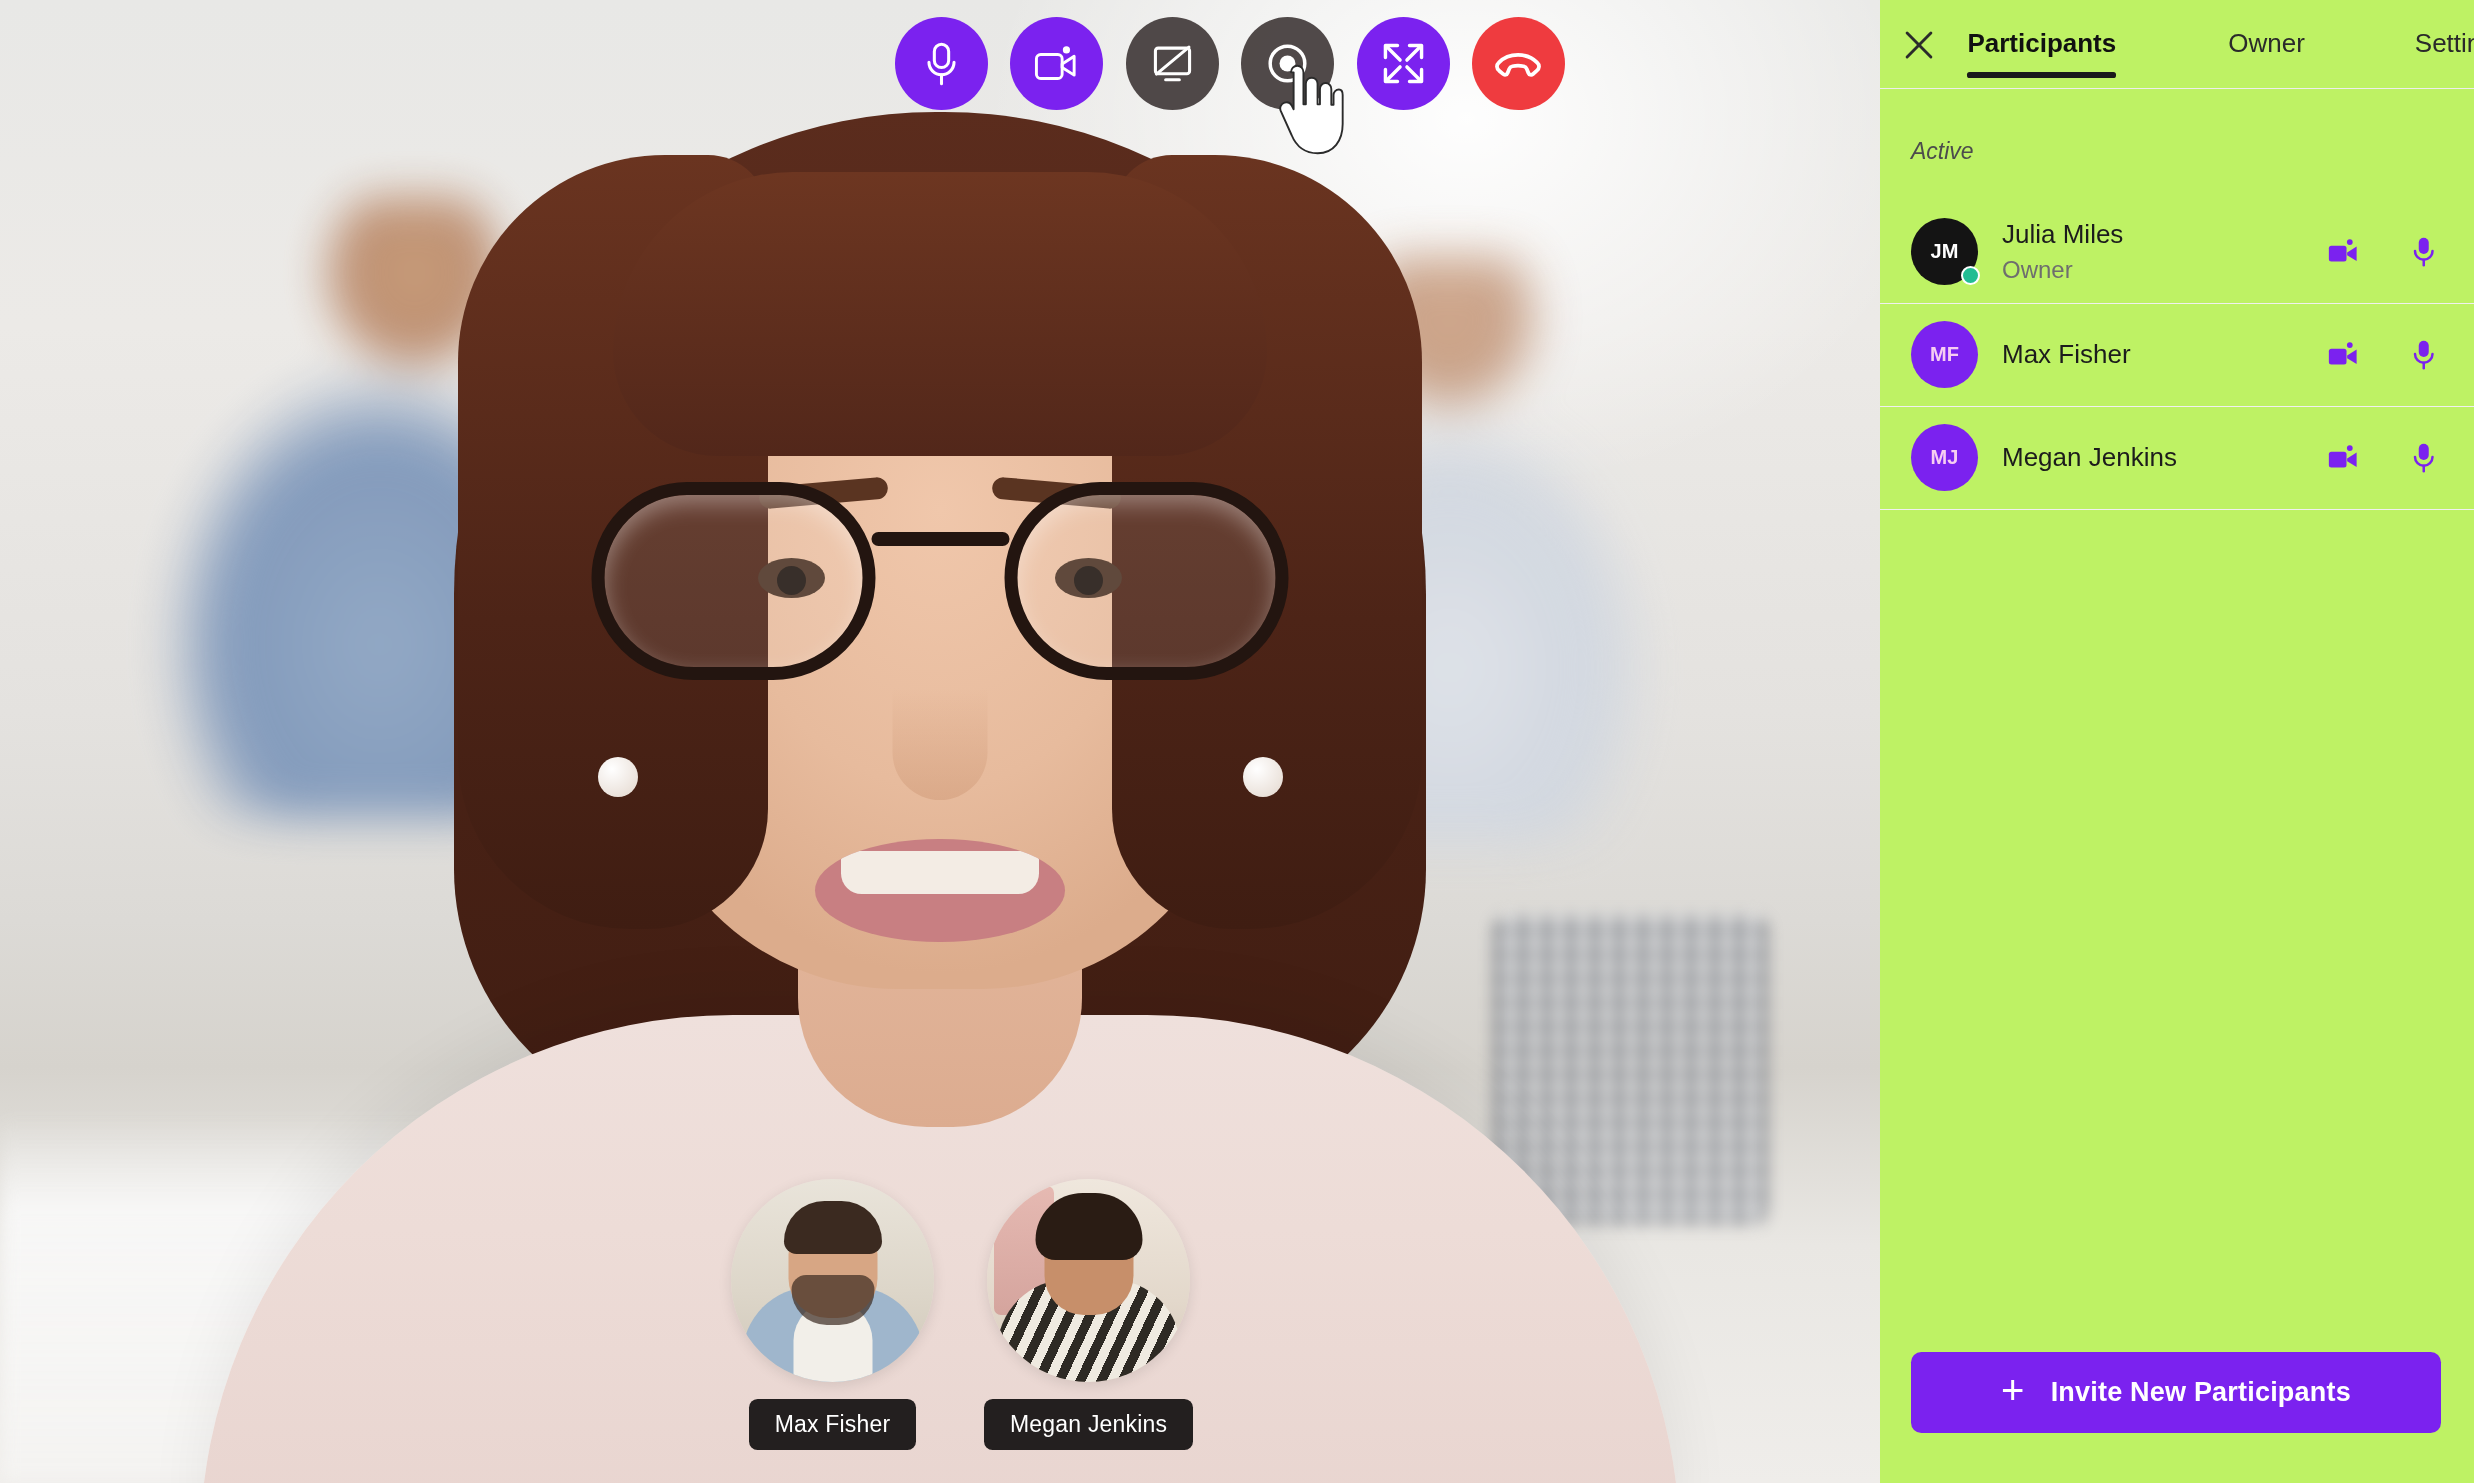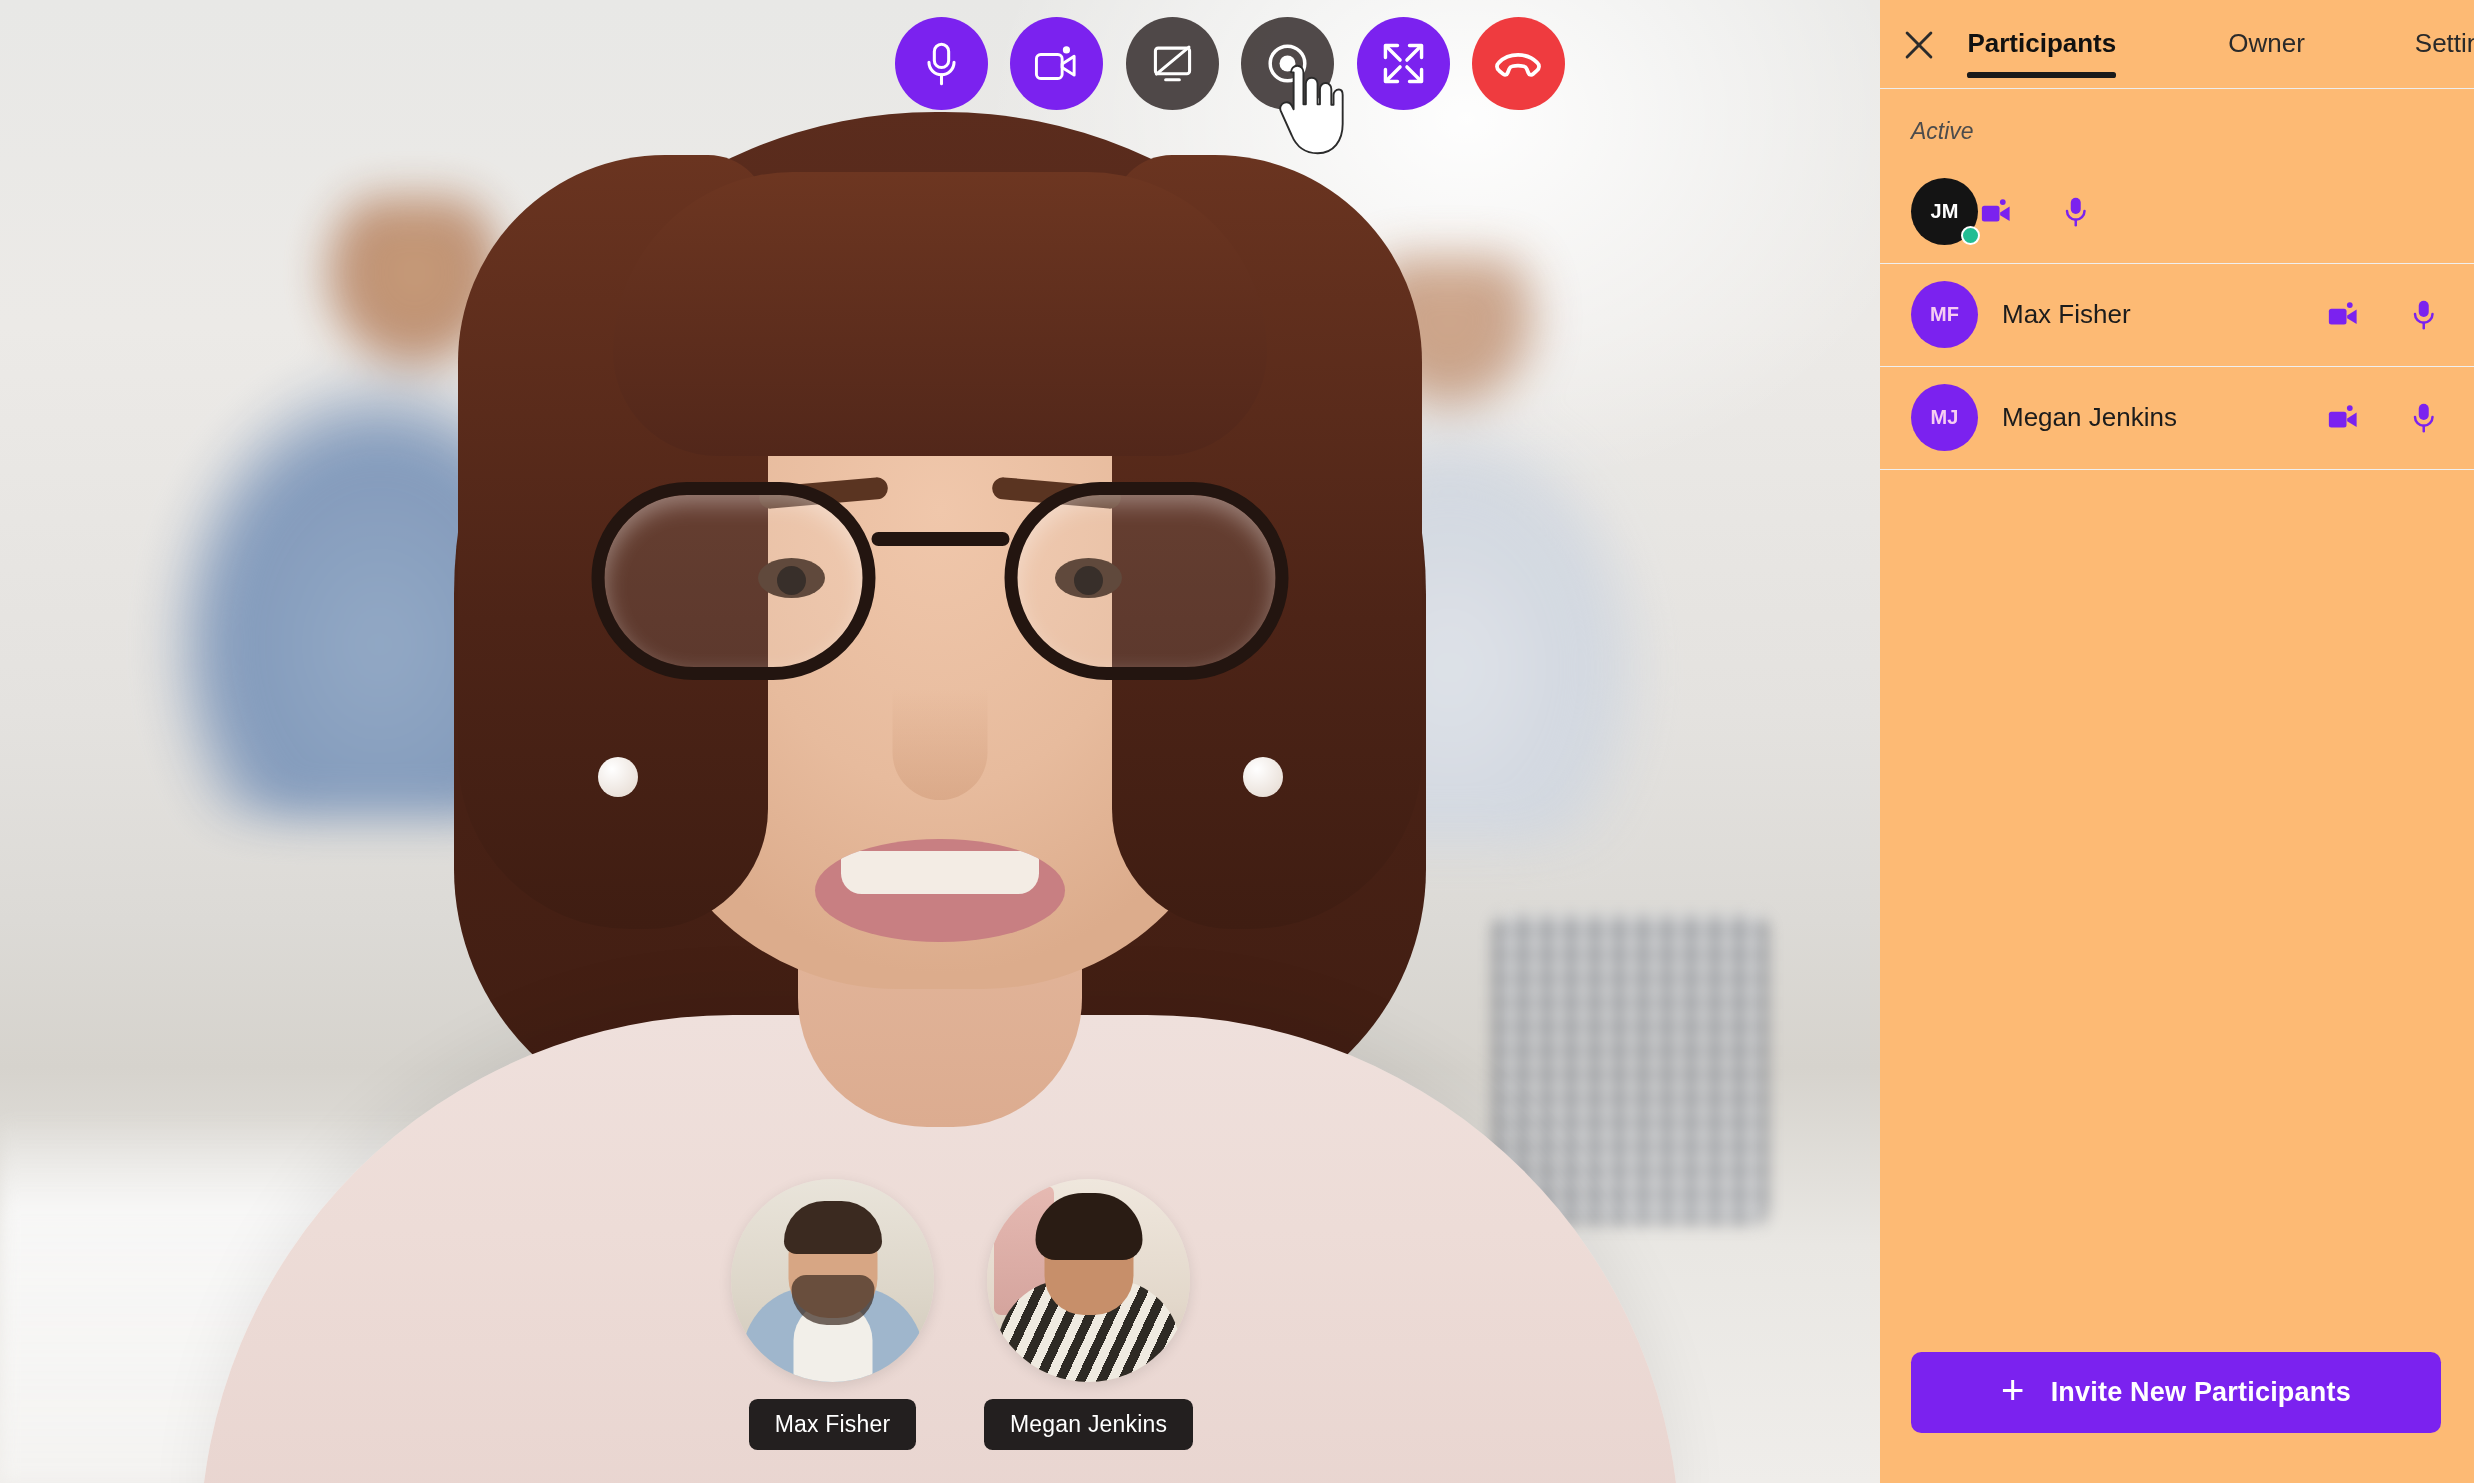--- a/index.html
+++ b/index.html
@@ -283,23 +283,23 @@
     font-weight: 400;
     padding: 12px 26px;
     border-radius: 8.6px;
     white-space: nowrap;
     letter-spacing: 0.2px;
   }
 
   
   .panel {
     width: 595px; height: 1483px;
-    background: #fdba74;
+    background: #bef264;
     position: relative;
-    display: flex; flex-direction: column;
+    display: flex; flex-direction: column; gap: 20px;
   }
   .panel-header {
     display: flex; align-items: flex-start;
     padding: 19px 0 0 0;
     height: 89px;
     position: relative;
     border-bottom: 1.7px solid #ededed;
     flex: 0 0 auto;
   }
   .close-btn {
@@ -542,20 +542,24 @@
 
     <div class="section-label">Active</div>
 
     <div class="plist">
 
       <div class="prow">
         <div class="avatar owner">
           <span>JM</span>
           <span class="online-dot"></span>
         </div>
+        <div class="pinfo">
+          <span class="pname">Julia Miles</span>
+          <span class="prole">Owner</span>
+        </div>
         <div class="picons">
           <span class="picon">
             <svg width="36" height="29" viewBox="0 0 28 23" fill="#7b22ef">
               <rect x="2" y="7" width="14" height="12.5" rx="2"></rect>
               <path d="M16.5 12.2l7.5-4.6v11.4l-7.5-4.6z"></path>
               <circle cx="18.6" cy="4" r="2.3"></circle>
             </svg>
           </span>
           <span class="picon">
             <svg width="27.5" height="33" viewBox="0 0 22 26" fill="none" stroke="#7b22ef" stroke-width="2" stroke-linecap="round">

